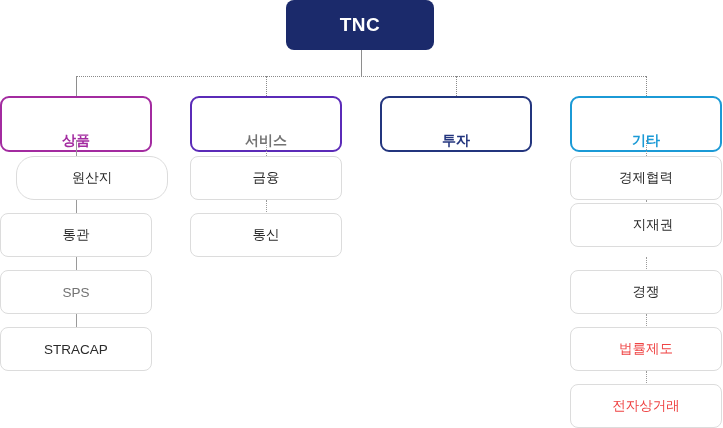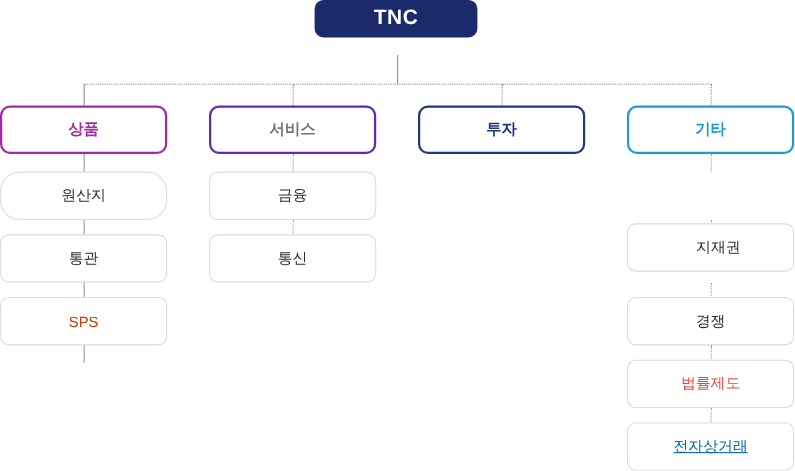--- a/index.html
+++ b/index.html
@@ -23,21 +23,21 @@
     width: 723px;
     height: 428px;
   }
 
   
   .root-node {
     position: absolute;
     left: 286px;
     top: 0px;
     width: 148px;
-    height: 34px;
+    height: 50px;
     background: #1b2a6b;
     border-radius: 8px;
     display: flex;
     align-items: center;
     justify-content: center;
     box-sizing: border-box;
   }
   .root-node .root-label {
     color: #ffffff;
     font-size: 19px;
@@ -77,27 +77,27 @@
     height: 16px;
   }
   .conn-child.solid  { border-left: 1px solid #9a9a9a; }
   .conn-child.dotted { border-left: 1px dotted #9a9a9a; }
 
   
   .cat-box {
     position: absolute;
     top: 96px;
     width: 152px;
-    height: 44px;
+    height: 56px;
     background: #ffffff;
     border: 2px solid #999999;
     border-radius: 9px;
     box-sizing: border-box;
     display: flex;
-    align-items: center;
+    align-items: flex-end;
     justify-content: center;
   }
   .cat-box .cat-label {
     font-size: 14px;
     font-weight: bold;
   }
 
   
   .child-box {
     position: absolute;
@@ -130,32 +130,35 @@
 
   <div class="conn-branch solid" style="left:76px;"></div>
   <div class="conn-branch dotted" style="left:266px;"></div>
   <div class="conn-branch dotted" style="left:456px;"></div>
   <div class="conn-branch dotted" style="left:646px;"></div>
 
   <div class="cat-box" style="left: 0px; border-color: rgb(163, 43, 160);">
     <span class="cat-label" style="color: rgb(163, 43, 160);">상품</span>
   </div>
   <div class="conn-child solid" style="left:76px; top:140px;"></div>
-  <div class="child-box" style="left: 0px; top: 156px; border-color: rgb(220, 220, 220); border-radius: 18px;">
+  <div class="child-box" style="left: 16px; top: 156px; border-color: rgb(220, 220, 220); border-radius: 18px;">
     <span class="child-label" style="color: rgb(43, 43, 43);">원산지</span>
   </div>
   <div class="conn-child solid" style="left:76px; top:200px;"></div>
   <div class="child-box" style="left: 0px; top: 213px; border-color: rgb(220, 220, 220);">
     <span class="child-label" style="color: rgb(43, 43, 43);">통관</span>
   </div>
   <div class="conn-child solid" style="left:76px; top:257px;"></div>
   <div class="child-box" style="left: 0px; top: 270px; border-color: rgb(220, 220, 220);">
-    <span class="child-label" style="color: #c2410c;">SPS</span>
+    <span class="child-label" style="color: #737373;">SPS</span>
   </div>
   <div class="conn-child solid" style="left:76px; top:314px;"></div>
+  <div class="child-box" style="left: 0px; top: 327px; border-color: rgb(220, 220, 220);">
+    <span class="child-label" style="color: rgb(43, 43, 43);">STRACAP</span>
+  </div>
 
   <div class="cat-box" style="left: 190px; border-color: rgb(91, 43, 184);">
     <span class="cat-label" style="color: #737373;">서비스</span>
   </div>
   <div class="conn-child dotted" style="left:266px; top:140px;"></div>
   <div class="child-box" style="left: 190px; top: 156px; border-color: rgb(220, 220, 220);">
     <span class="child-label" style="color: rgb(43, 43, 43);">금융</span>
   </div>
   <div class="conn-child dotted" style="left:266px; top:200px;"></div>
   <div class="child-box" style="left: 190px; top: 213px; border-color: rgb(220, 220, 220);">
@@ -163,30 +166,33 @@
   </div>
 
   <div class="cat-box" style="left: 570px; border-color: rgb(27, 154, 214);">
     <span class="cat-label" style="color: rgb(27, 154, 214);">기타</span>
   </div>
 
   <div class="cat-box" style="left: 380px; border-color: rgb(35, 53, 126);">
     <span class="cat-label" style="color: rgb(35, 53, 126);">투자</span>
   </div>
   <div class="conn-child dotted" style="left:646px; top:140px;"></div>
+  <div class="child-box" style="left: 570px; top: 156px; border-color: rgb(220, 220, 220);">
+    <span class="child-label" style="color: rgb(43, 43, 43);">경제협력</span>
+  </div>
   <div class="conn-child dotted" style="left:646px; top:200px;"></div>
   <div class="child-box" style="left: 570px; top: 203px; border-color: rgb(220, 220, 220); padding-left: 14px;">
     <span class="child-label" style="color: rgb(43, 43, 43);">지재권</span>
   </div>
   <div class="conn-child dotted" style="left:646px; top:257px;"></div>
   <div class="child-box" style="left: 570px; top: 270px; border-color: rgb(220, 220, 220);">
     <span class="child-label" style="color: rgb(43, 43, 43);">경쟁</span>
   </div>
   <div class="conn-child dotted" style="left:646px; top:314px;"></div>
   <div class="child-box" style="left: 570px; top: 327px; border-color: rgb(220, 220, 220);">
     <span class="child-label" style="color: #ef4444;">법률제도</span>
   </div>
   <div class="conn-child dotted" style="left:646px; top:371px;"></div>
   <div class="child-box" style="left: 570px; top: 384px; border-color: rgb(220, 220, 220);">
-    <span class="child-label" style="color: #0369a1; text-decoration: underline;">전자상거래</span>
+    <span class="child-label" style="color: #ef4444;">전자상거래</span>
   </div>
 
 </div>
 
 </body></html>

